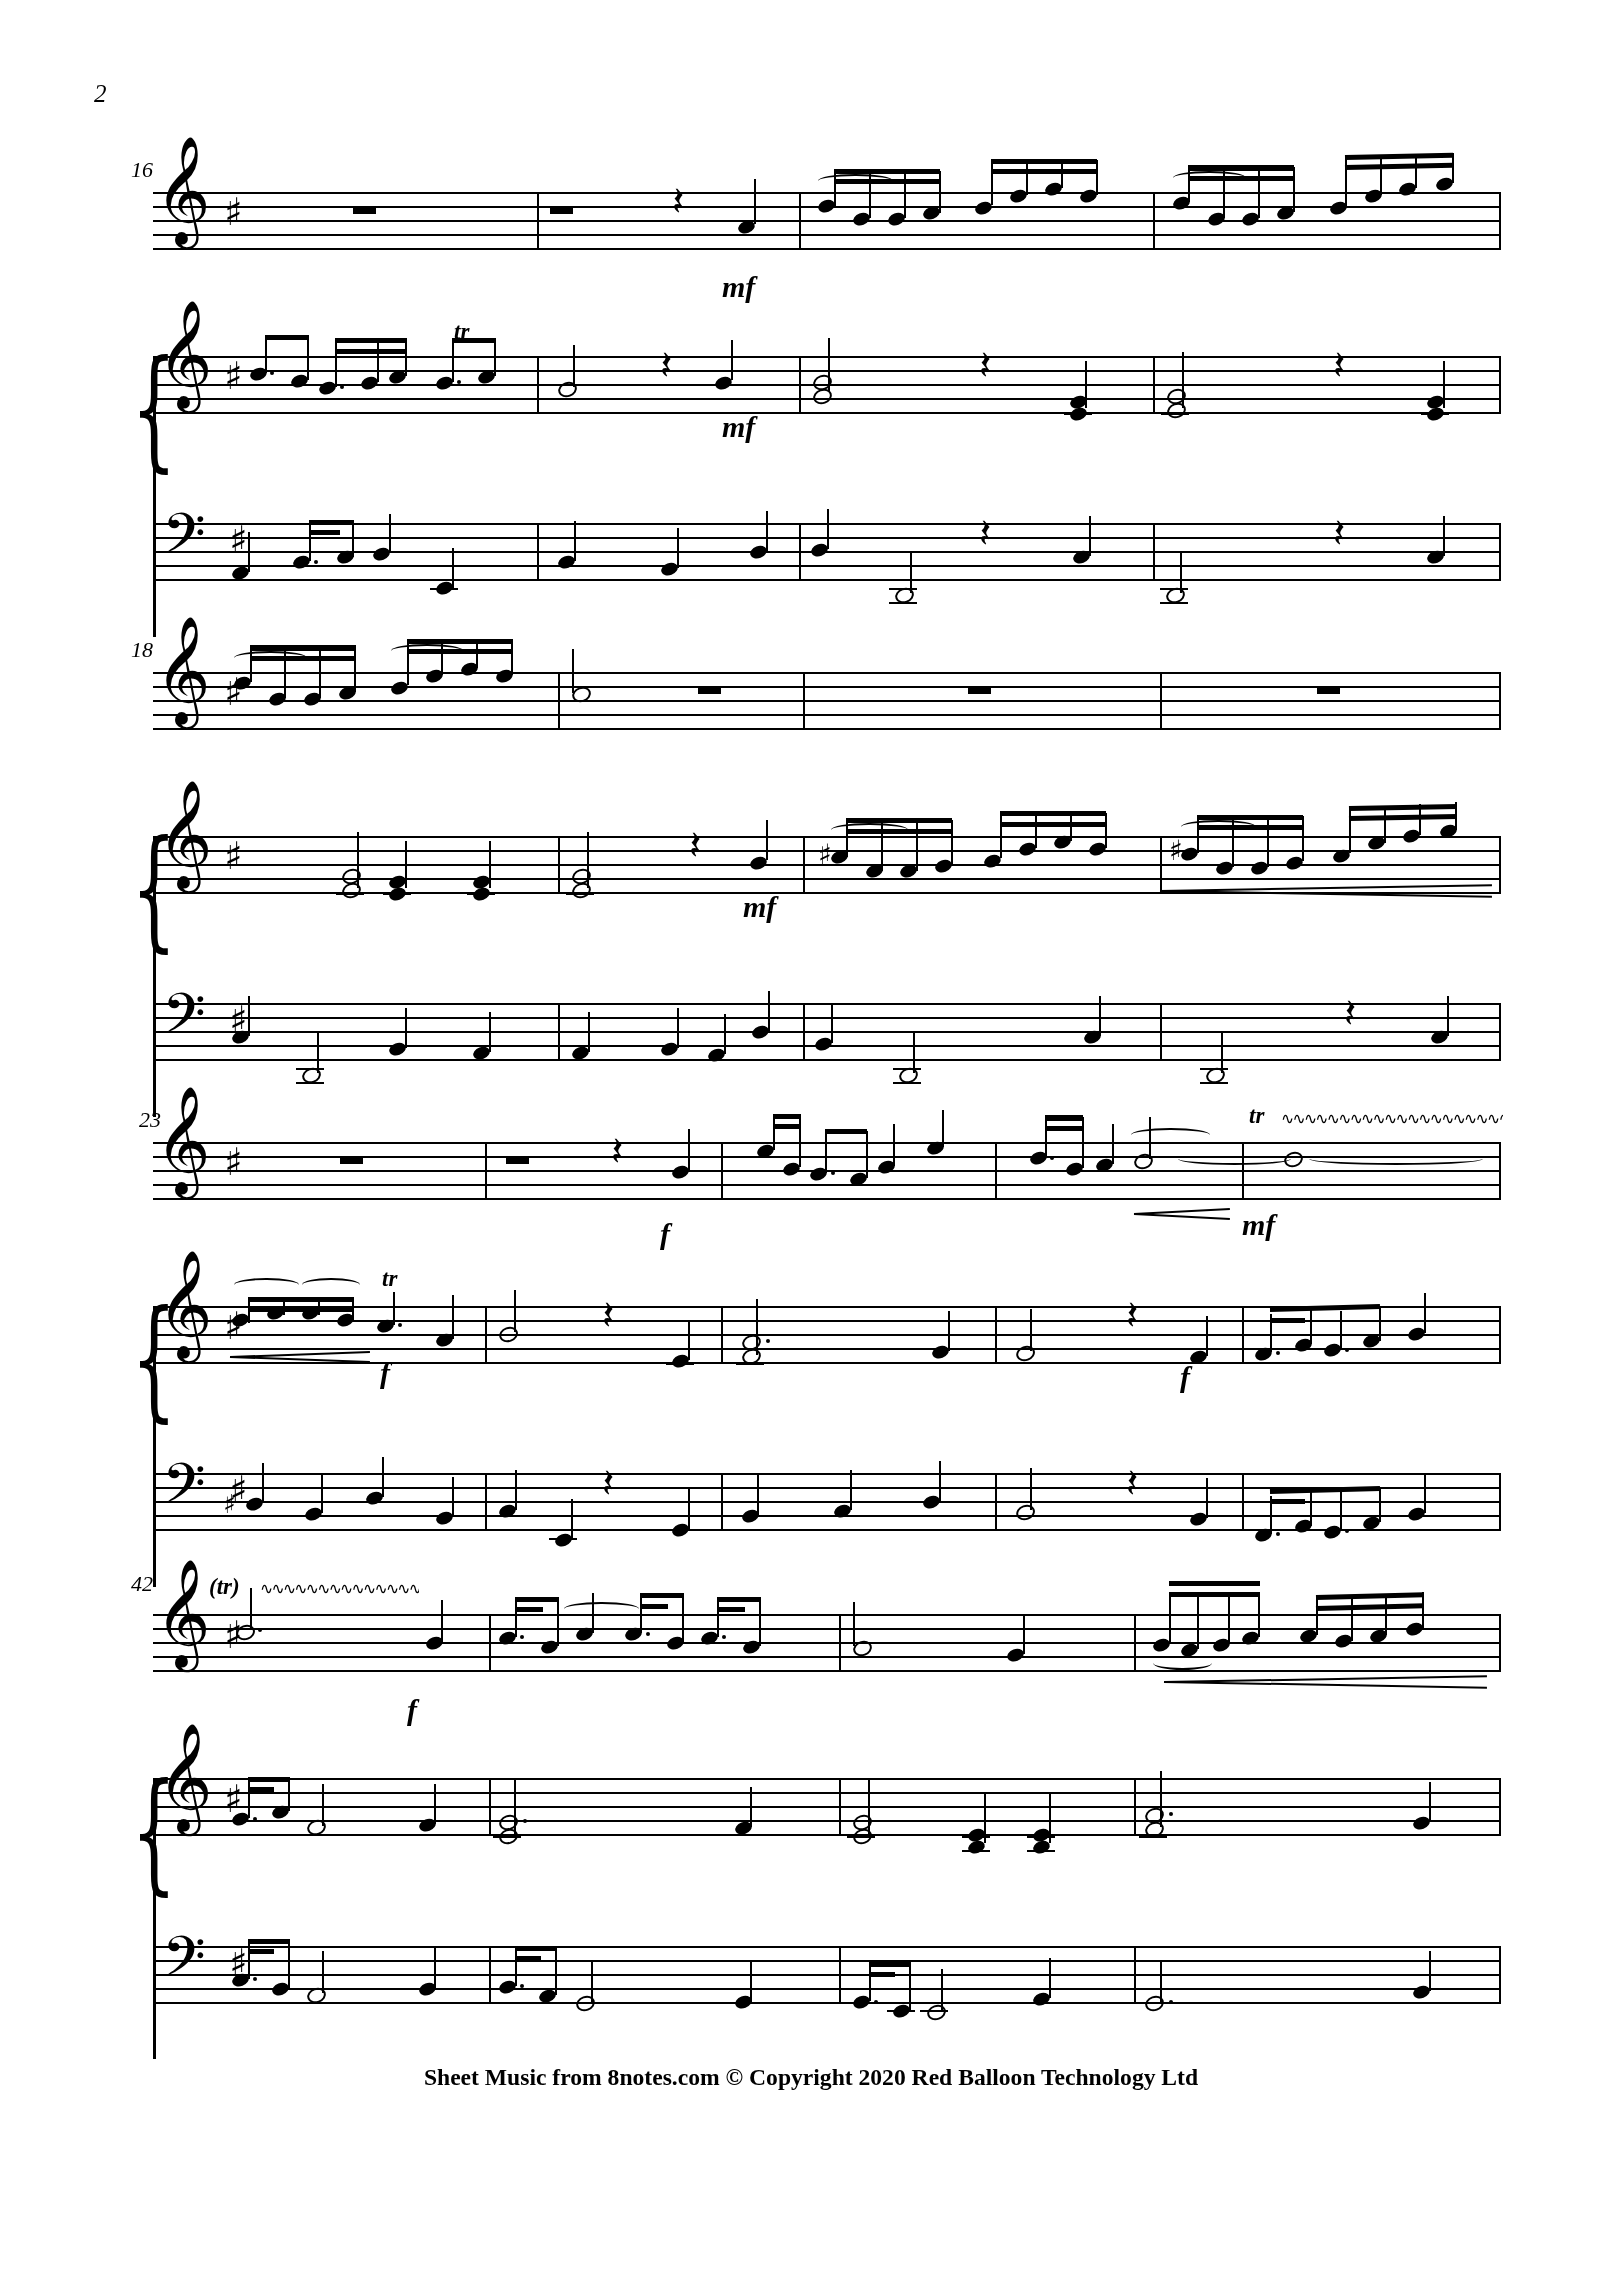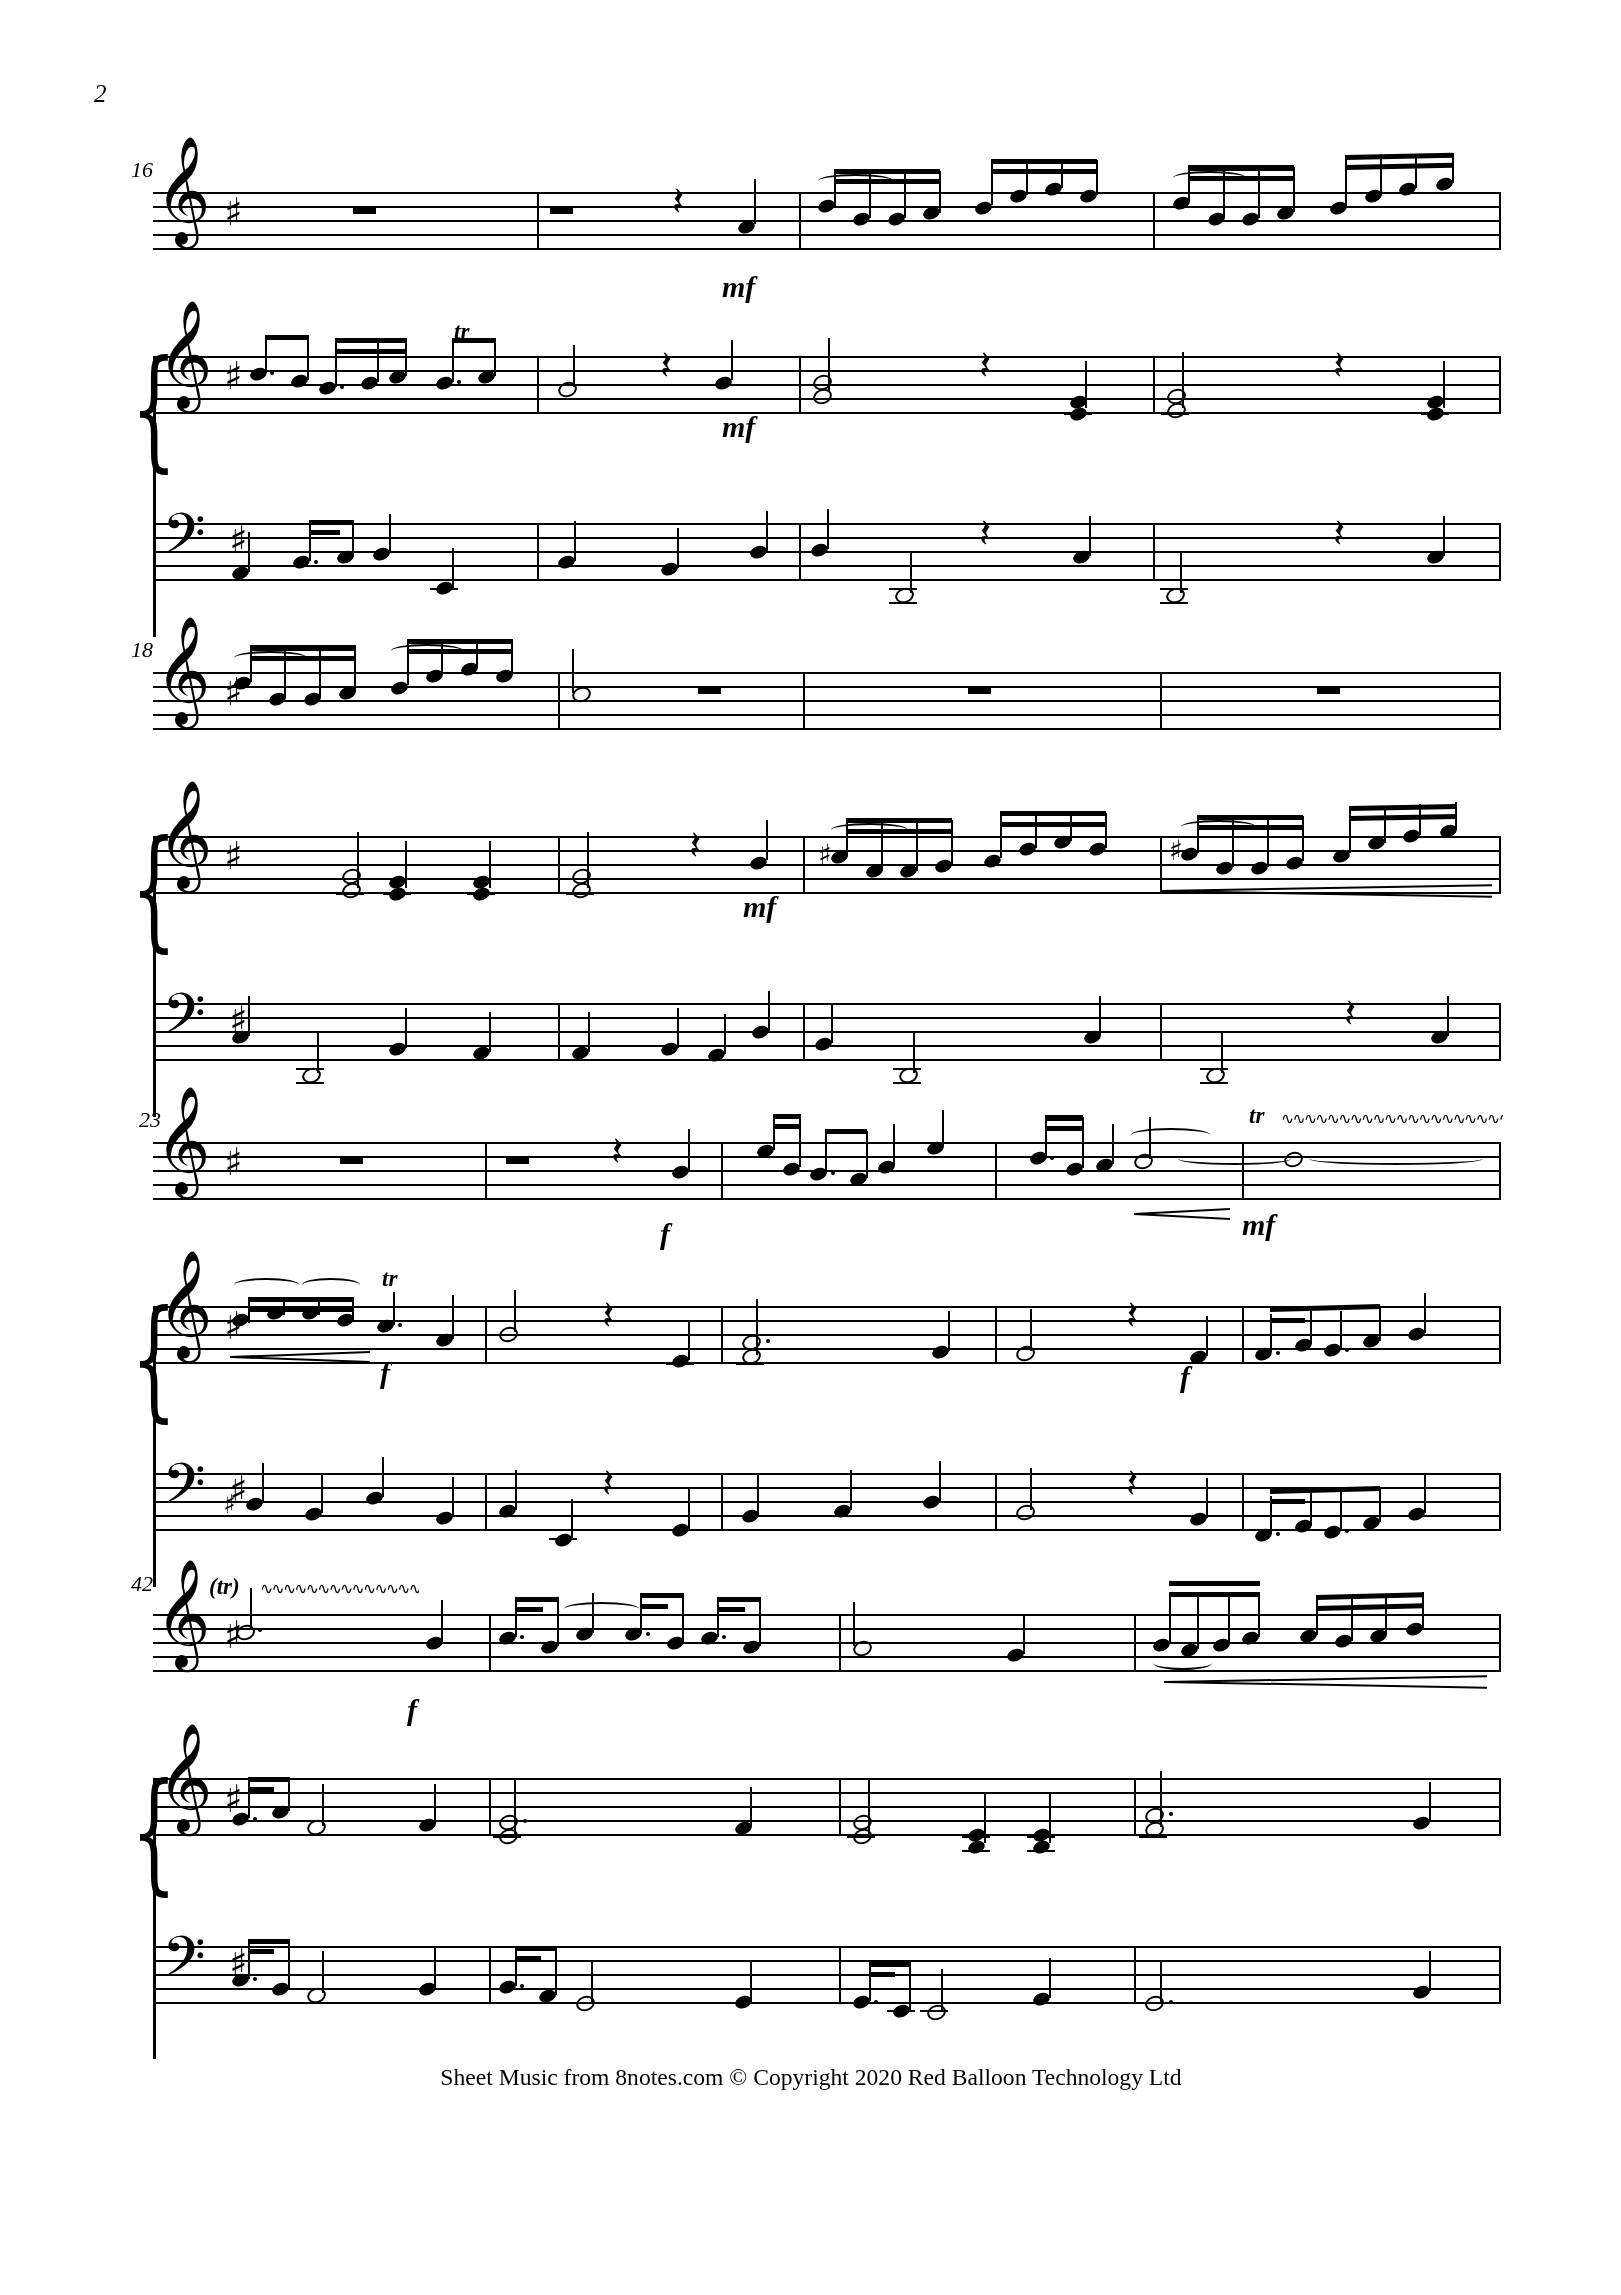--- a/index.html
+++ b/index.html
@@ -1011,16 +1011,16 @@
     <div class="nh" style="left:1033px; top:431px;"></div>
     <div class="stem" style="left:1049px; top:396px; height:40px;"></div>
 
     <div class="nh open" style="left:1145px; top:434px;"></div>
     <div class="flagdot" style="left:1169px; top:438px;"></div>
     <div class="stem" style="left:1160px; top:398px; height:42px;"></div>
     <div class="nh" style="left:1413px; top:424px;"></div>
     <div class="stem" style="left:1429px; top:389px; height:40px;"></div>
   </div>
 
-  <div class="footer" style="top:2064px;">Sheet Music from 8notes.com © Copyright 2020 Red Balloon Technology Ltd</div>
+  <div class="footer" style="top:2064px;font-weight:bold;">Sheet Music from 8notes.com © Copyright 2020 Red Balloon Technology Ltd</div>
 
 </div>
 
 
 </body></html>

